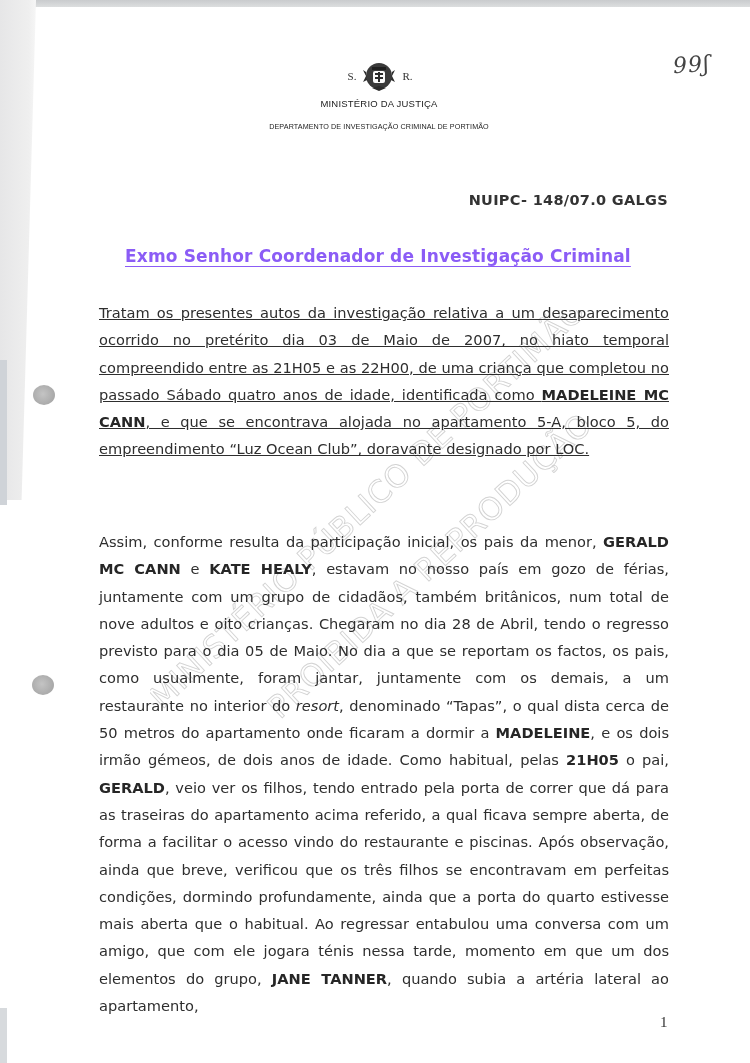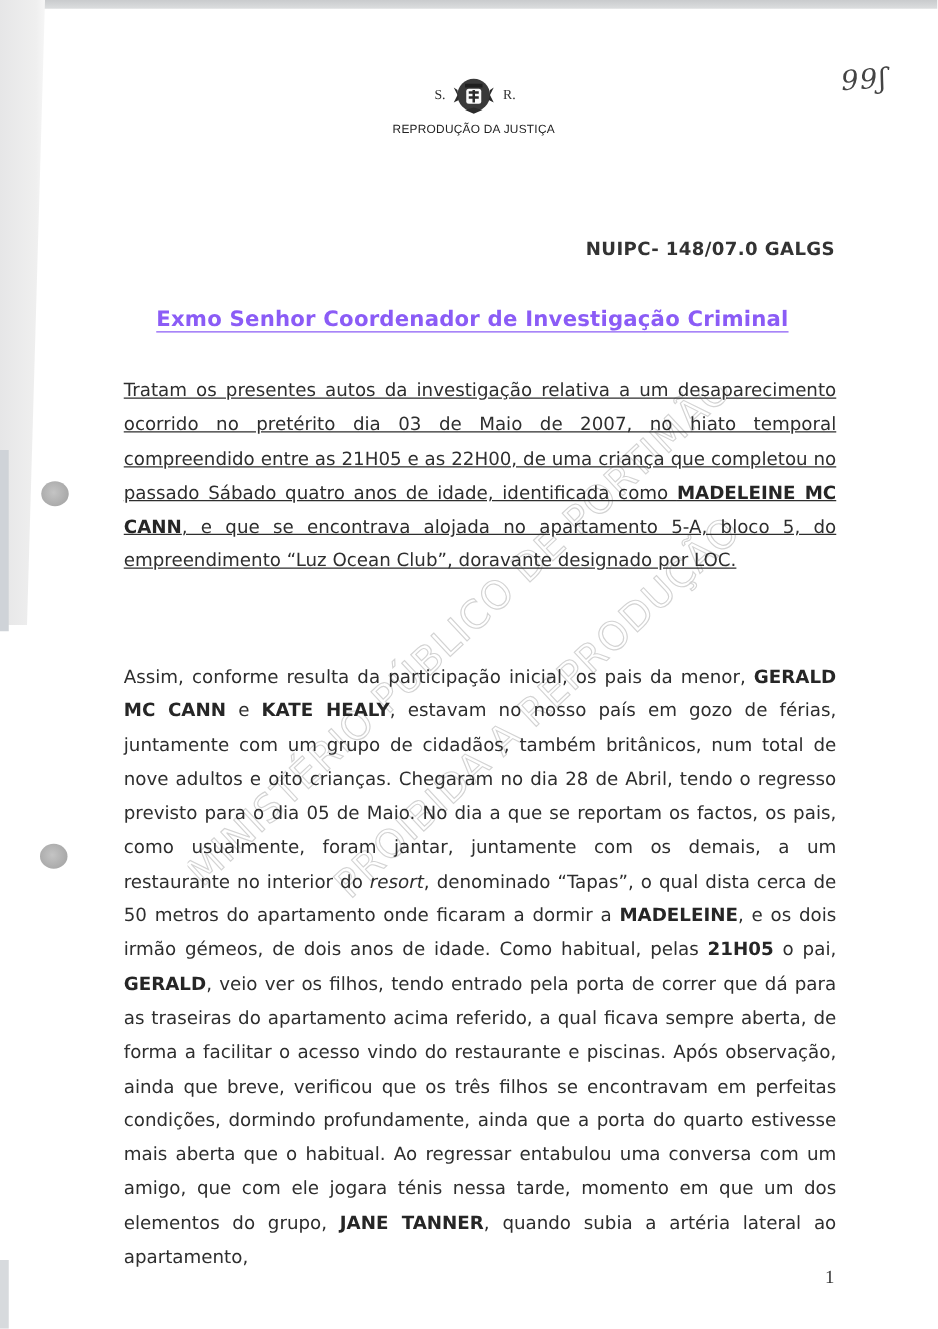--- a/index.html
+++ b/index.html
@@ -124,21 +124,22 @@
         <rect x="13" y="13" width="8" height="2" fill="#2b2b2b"></rect>
         <rect x="13" y="17" width="8" height="2" fill="#2b2b2b"></rect>
         <rect x="16" y="12" width="2" height="10" fill="#2b2b2b"></rect>
         <path d="M4 12 L1 10 L4 16 L1 22 L5 20 Z"></path>
         <path d="M30 12 L33 10 L30 16 L33 22 L29 20 Z"></path>
         <path d="M10 28 L17 31 L24 28 L17 26 Z"></path>
       </g>
     </svg>
     <span>R.</span>
   </div>
-  <div class="ministry">REPRODUÇÃO DA JUSTIÇA</div>
+  <div class="ministry">MINISTÉRIO DA JUSTIÇA</div>
+  <div class="department">DEPARTAMENTO DE INVESTIGAÇÃO CRIMINAL DE PORTIMÃO</div>
 </div>
 
 <div class="nuipc">NUIPC- 148/07.0 GALGS</div>
 
 <div class="addressee">Exmo Senhor Coordenador de Investigação Criminal</div>
 
 <svg class="watermark" viewBox="0 0 460 420">
   <text x="0" y="0" transform="translate(12,400) rotate(-43)">MINISTÉRIO PÚBLICO DE PORTIMÃO</text>
   <text x="0" y="0" transform="translate(130,410) rotate(-43)">PROIBIDA A REPRODUÇÃO</text>
 </svg>

